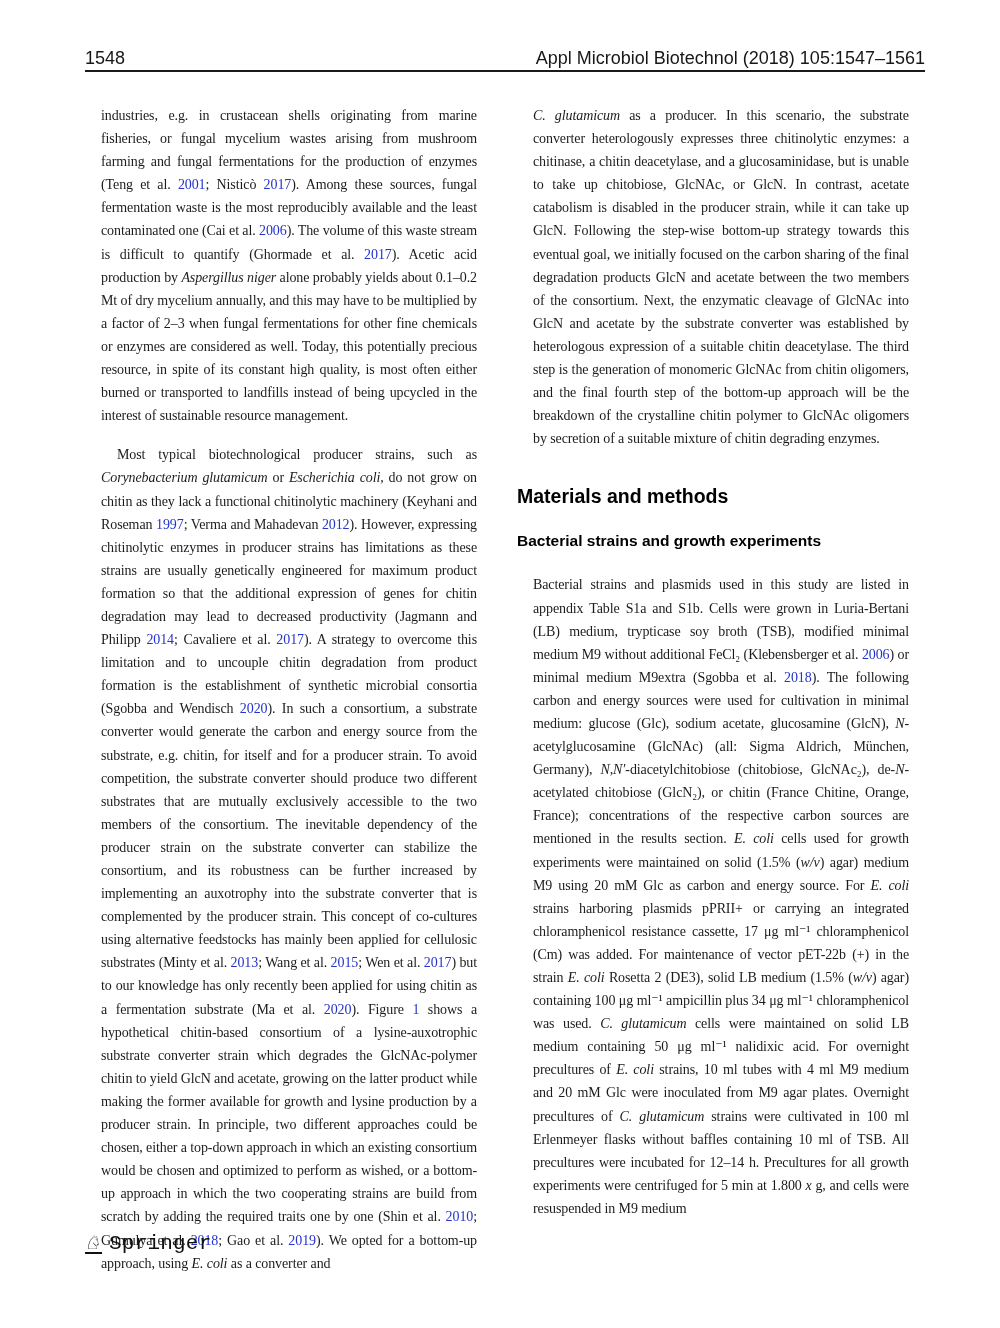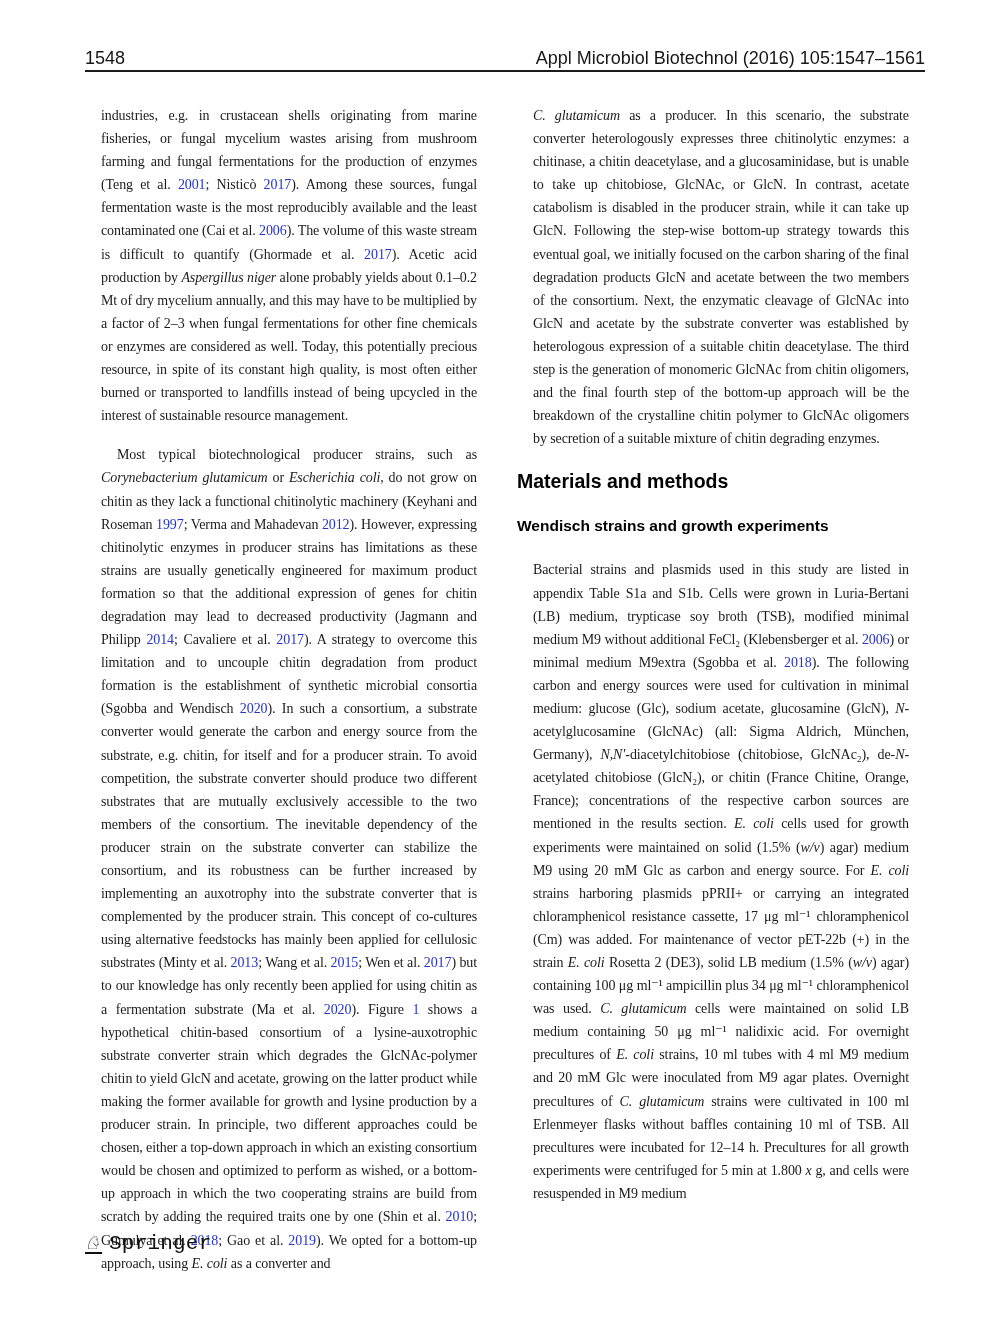--- a/index.html
+++ b/index.html
@@ -37,21 +37,21 @@
     text-align:justify;
     letter-spacing:-0.1px;
     color:var(--ink);
   }
   .col p { margin:16px; }
   .col p.indent { text-indent:16px;font-family:Liberation Serif, serif; }
   .col h2 {
     font-family:"Liberation Sans","DejaVu Sans",sans-serif;
     font-weight:bold; font-size:19.5px; color:#000;
     text-align:left; letter-spacing:0;
-    margin:20px 0 0 0; line-height:22px;
+    margin:35px 0 0 0; line-height:22px;
   }
   .col h3 {
     font-family:"Liberation Sans","DejaVu Sans",sans-serif;
     font-weight:bold; font-size:15.5px; color:#000;
     text-align:left; letter-spacing:0;
     margin:25px 0 23px 0; line-height:18px;
   }
   .it { font-style:italic; }
   .cite { color:var(--link); cursor:pointer; }
 
@@ -71,33 +71,33 @@
     font-size:21px; color:#111; letter-spacing:0.2px;
   }
 </style>
 </head>
 <body>
 
 <div class="page">
 
   <div class="hdr">
     <span>1548</span>
-    <span>Appl Microbiol Biotechnol (2016) 105:1547–1561</span>
+    <span>Appl Microbiol Biotechnol (2018) 105:1547–1561</span>
   </div>
   <div class="hdr-rule"></div>
 
   <div class="columns">
     <section class="col">
         <p><span>industries, e.g. in crustacean shells originating from marine fisheries, or fungal mycelium wastes arising from mushroom farming and fungal fermentations for the production of enzymes (Teng et al. </span><span class="cite">2001</span><span>; Nisticò </span><span class="cite">2017</span><span>). Among these sources, fungal fermentation waste is the most reproducibly available and the least contaminated one (Cai et al. </span><span class="cite">2006</span><span>). The volume of this waste stream is difficult to quantify (Ghormade et al. </span><span class="cite">2017</span><span>). Acetic acid production by </span><span class="it">Aspergillus niger</span><span> alone probably yields about 0.1–0.2 Mt of dry mycelium annually, and this may have to be multiplied by a factor of 2–3 when fungal fermentations for other fine chemicals or enzymes are considered as well. Today, this potentially precious resource, in spite of its constant high quality, is most often either burned or transported to landfills instead of being upcycled in the interest of sustainable resource management.</span></p>
         <p class="indent"><span>Most typical biotechnological producer strains, such as </span><span class="it">Corynebacterium glutamicum</span><span> or </span><span class="it">Escherichia coli,</span><span> do not grow on chitin as they lack a functional chitinolytic machinery (Keyhani and Roseman </span><span class="cite">1997</span><span>; Verma and Mahadevan </span><span class="cite">2012</span><span>). However, expressing chitinolytic enzymes in producer strains has limitations as these strains are usually genetically engineered for maximum product formation so that the additional expression of genes for chitin degradation may lead to decreased productivity (Jagmann and Philipp </span><span class="cite">2014</span><span>; Cavaliere et al. </span><span class="cite">2017</span><span>). A strategy to overcome this limitation and to uncouple chitin degradation from product formation is the establishment of synthetic microbial consortia (Sgobba and Wendisch </span><span class="cite">2020</span><span>). In such a consortium, a substrate converter would generate the carbon and energy source from the substrate, e.g. chitin, for itself and for a producer strain. To avoid competition, the substrate converter should produce two different substrates that are mutually exclusively accessible to the two members of the consortium. The inevitable dependency of the producer strain on the substrate converter can stabilize the consortium, and its robustness can be further increased by implementing an auxotrophy into the substrate converter that is complemented by the producer strain. This concept of co-cultures using alternative feedstocks has mainly been applied for cellulosic substrates (Minty et al. </span><span class="cite">2013</span><span>; Wang et al. </span><span class="cite">2015</span><span>; Wen et al. </span><span class="cite">2017</span><span>) but to our knowledge has only recently been applied for using chitin as a fermentation substrate (Ma et al. </span><span class="cite">2020</span><span>). Figure </span><span class="cite">1</span><span> shows a hypothetical chitin-based consortium of a lysine-auxotrophic substrate converter strain which degrades the GlcNAc-polymer chitin to yield GlcN and acetate, growing on the latter product while making the former available for growth and lysine production by a producer strain. In principle, two different approaches could be chosen, either a top-down approach in which an existing consortium would be chosen and optimized to perform as wished, or a bottom-up approach in which the two cooperating strains are build from scratch by adding the required traits one by one (Shin et al. </span><span class="cite">2010</span><span>; Gumulya et al. </span><span class="cite">2018</span><span>; Gao et al. </span><span class="cite">2019</span><span>). We opted for a bottom-up approach, using </span><span class="it">E. coli</span><span> as a converter and</span></p>
       </section>
     <section class="col">
         <p><span class="it">C. glutamicum</span><span> as a producer. In this scenario, the substrate converter heterologously expresses three chitinolytic enzymes: a chitinase, a chitin deacetylase, and a glucosaminidase, but is unable to take up chitobiose, GlcNAc, or GlcN. In contrast, acetate catabolism is disabled in the producer strain, while it can take up GlcN. Following the step-wise bottom-up strategy towards this eventual goal, we initially focused on the carbon sharing of the final degradation products GlcN and acetate between the two members of the consortium. Next, the enzymatic cleavage of GlcNAc into GlcN and acetate by the substrate converter was established by heterologous expression of a suitable chitin deacetylase. The third step is the generation of monomeric GlcNAc from chitin oligomers, and the final fourth step of the bottom-up approach will be the breakdown of the crystalline chitin polymer to GlcNAc oligomers by secretion of a suitable mixture of chitin degrading enzymes.</span></p>
         <h2>Materials and methods</h2>
-        <h3>Wendisch strains and growth experiments</h3>
+        <h3>Bacterial strains and growth experiments</h3>
         <p><span>Bacterial strains and plasmids used in this study are listed in appendix Table S1a and S1b. Cells were grown in Luria-Bertani (LB) medium, trypticase soy broth (TSB), modified minimal medium M9 without additional FeCl₂ (Klebensberger et al. </span><span class="cite">2006</span><span>) or minimal medium M9extra (Sgobba et al. </span><span class="cite">2018</span><span>). The following carbon and energy sources were used for cultivation in minimal medium: glucose (Glc), sodium acetate, glucosamine (GlcN), </span><span class="it">N</span><span>-acetylglucosamine (GlcNAc) (all: Sigma Aldrich, München, Germany), </span><span class="it">N,N′</span><span>-diacetylchitobiose (chitobiose, GlcNAc₂), de-</span><span class="it">N</span><span>-acetylated chitobiose (GlcN₂), or chitin (France Chitine, Orange, France); concentrations of the respective carbon sources are mentioned in the results section. </span><span class="it">E. coli</span><span> cells used for growth experiments were maintained on solid (1.5% (</span><span class="it">w/v</span><span>) agar) medium M9 using 20 mM Glc as carbon and energy source. For </span><span class="it">E. coli</span><span> strains harboring plasmids pPRII+ or carrying an integrated chloramphenicol resistance cassette, 17 μg ml⁻¹ chloramphenicol (Cm) was added. For maintenance of vector pET-22b (+) in the strain </span><span class="it">E. coli</span><span> Rosetta 2 (DE3), solid LB medium (1.5% (</span><span class="it">w/v</span><span>) agar) containing 100 μg ml⁻¹ ampicillin plus 34 μg ml⁻¹ chloramphenicol was used. </span><span class="it">C. glutamicum</span><span> cells were maintained on solid LB medium containing 50 μg ml⁻¹ nalidixic acid. For overnight precultures of </span><span class="it">E. coli</span><span> strains, 10 ml tubes with 4 ml M9 medium and 20 mM Glc were inoculated from M9 agar plates. Overnight precultures of </span><span class="it">C. glutamicum</span><span> strains were cultivated in 100 ml Erlenmeyer flasks without baffles containing 10 ml of TSB. All precultures were incubated for 12–14 h. Precultures for all growth experiments were centrifuged for 5 min at 1.800 </span><span class="it">x</span><span> g, and cells were resuspended in M9 medium</span></p>
       </section>
   </div>
 
   <div class="ftr">
     <span class="springer-mark">♘</span>
     <span class="springer-word">Springer</span>
   </div>
 
 </div>

